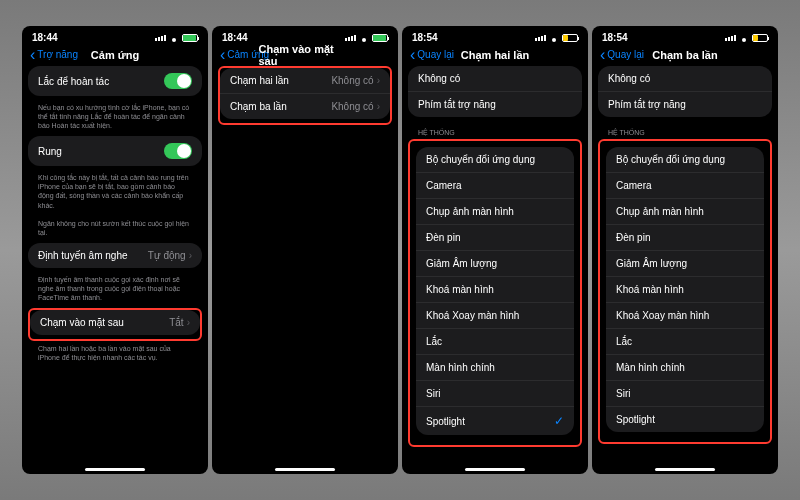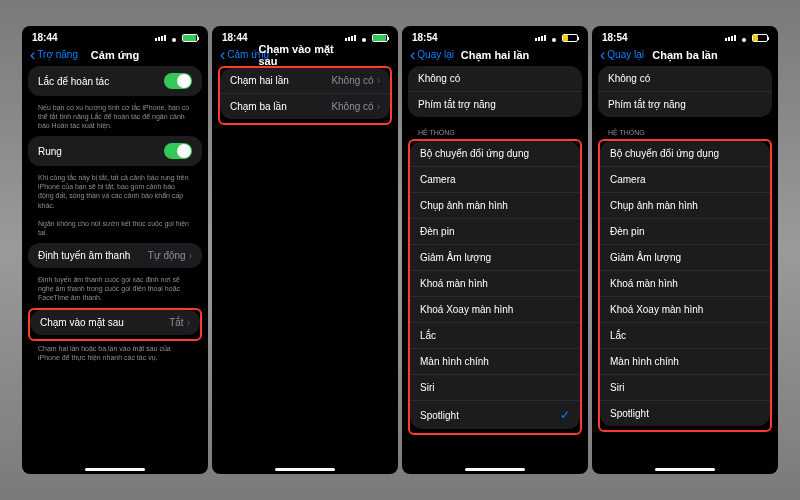--- a/index.html
+++ b/index.html
@@ -57,21 +57,21 @@
 .section-header { color:#8e8e93; font-size:7px; padding:8px 10px 3px; text-transform:uppercase; }
 .toggle { width:28px; height:16px; border-radius:8px; position:relative; }
 .toggle.on { background:#34c759; }
 .toggle.off { background:#39393d; }
 .toggle::after { content:''; position:absolute; width:14px; height:14px; background:#fff; border-radius:50%; top:1px; }
 .toggle.on::after { right:1px; }
 .toggle.off::after { left:1px; }
 .value { color:#8e8e93; display:flex; align-items:center; gap:3px; }
 .chevron { color:#5a5a5e; }
 .highlight { border:2px solid #ff3b30; border-radius:6px; }
-.highlight-big { border:2px solid #ff3b30; border-radius:6px; padding:0; }
+.highlight-big { border:2px solid #ff3b30; border-radius:6px; padding:6px; }
 .check { color:#0a84ff; font-size:12px; }
 .home-indicator { position:absolute; bottom:3px; left:50%; transform:translateX(-50%); width:60px; height:3px; background:#fff; border-radius:2px; }
 </style>
 </head>
 <body>
 
 <div class="phone">
     <div class="status-bar">
       <span>18:44</span>
       <div class="status-right">
@@ -102,21 +102,21 @@
       <div class="group">
         <div class="cell">
           <span>Rung</span>
           <div class="toggle on"></div>
         </div>
       </div>
       <div class="footer-text">Khi công tắc này bị tắt, tất cả cảnh báo rung trên iPhone của bạn sẽ bị tắt, bao gồm cảnh báo động đất, sóng thần và các cảnh báo khẩn cấp khác.</div>
       <div class="footer-text">Ngăn không cho nút sườn kết thúc cuộc gọi hiện tại.</div>
       <div class="group">
         <div class="cell">
-          <span>Định tuyến âm thanh</span>
+          <span>Định tuyến âm nghe</span>
           <span class="value">Tự động<span class="chevron">›</span></span>
         </div>
       </div>
       <div class="footer-text">Định tuyến âm thanh cuộc gọi xác định nơi sẽ nghe âm thanh trong cuộc gọi điện thoại hoặc FaceTime âm thanh.</div>
       <div class="highlight">
         <div class="group">
           <div class="cell">
             <span>Chạm vào mặt sau</span>
             <span class="value">Tắt<span class="chevron">›</span></span>
           </div>

